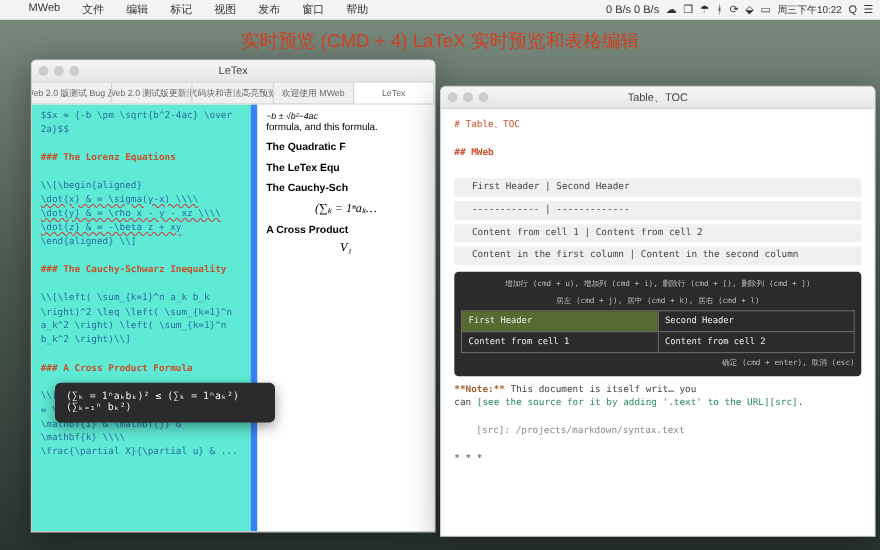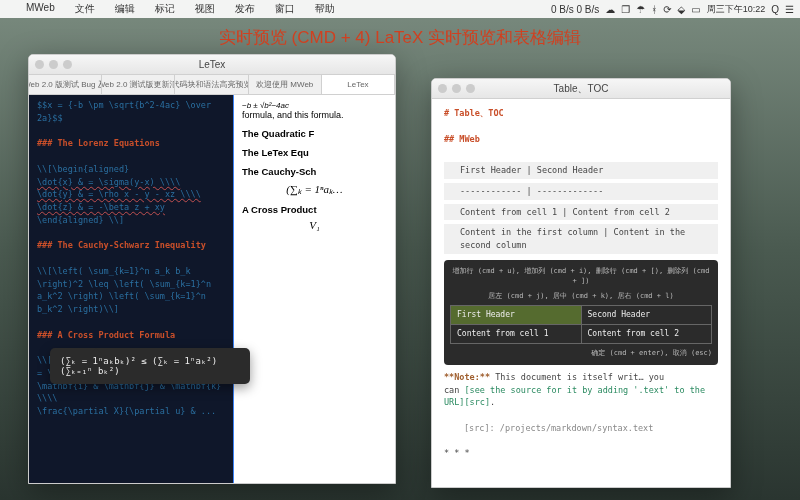--- a/index.html
+++ b/index.html
@@ -47,39 +47,39 @@
   padding: 0 2px;
 }
 .tab.active { background: #fff; }
 .editor {
   font-family: Menlo, Monaco, monospace; font-size: 8.5px;
   padding: 4px 8px; line-height: 1.5; white-space: pre-wrap;
   color: #333;
 }
 .win-left { left: 28px; top: 54px; width: 368px; height: 430px; display: flex; flex-direction: column; }
 .win-left .split { display: flex; flex: 1; overflow: hidden; }
-.win-left .code-pane { width: 56%; background: #0f172a; border-right: 1px solid #3b82f6; overflow: hidden; }
+.win-left .code-pane { width: 56%; background: #5eead4; border-right: 6px solid #3b82f6; overflow: hidden; }
 .win-left .preview-pane { flex: 1; background: #fff; padding: 6px 8px; font-size: 9px; overflow: hidden; }
 .preview-pane h4 { font-size: 9.5px; margin: 8px 0 2px; font-weight: bold; }
 .kw-h3 { color: #c94f2a; font-weight: bold; }
 .kw-code { color: #2a6fa0; }
 .err-underline { text-decoration: underline wavy #c05050; }
 .tooltip {
   position: absolute; background: #2b2b2b; color: #eee;
   font-family: Menlo, monospace; font-size: 9px;
   padding: 8px 10px; border-radius: 5px;
   box-shadow: 0 4px 12px rgba(0,0,0,0.4);
 }
 .tooltip::after {
   content: ""; position: absolute; top: -6px; left: 20%;
   border: 6px solid transparent; border-bottom-color: #2b2b2b;
 }
-.win-right { left: 400px; top: 78px; width: 300px; height: 410px; display: flex; flex-direction: column; margin-left: 31px; }
+.win-right { left: 400px; top: 78px; width: 396px; height: 410px; display: flex; flex-direction: column; }
 .right-body { flex: 1; padding: 8px 12px; font-family: Menlo, monospace; font-size: 8.5px; color: #444; line-height: 1.5; position: relative; }
-.md-h1 { color: #c94f2a; font-weight: bold; }
+.md-h1 { color: #c94f2a; font-weight: normal; }
 .md-h2 { color: #c94f2a; font-weight: bold; }
 .md-raw { background: #f0f0f0; padding: 2px 16px; display: block; margin: 4px 0; }
 .table-popup {
   background: #2b2b2b; color: #ddd; border-radius: 4px;
   margin: 6px 0; padding: 6px; font-size: 8px;
 }
 .table-popup .hint { text-align: center; font-size: 7px; margin-bottom: 4px; color: #bbb; }
 .table-popup table { width: 100%; border-collapse: collapse; }
 .table-popup td { border: 1px solid #666; padding: 3px 6px; color: #eee; }
 .table-popup td.hl { background: #556b2f; }

